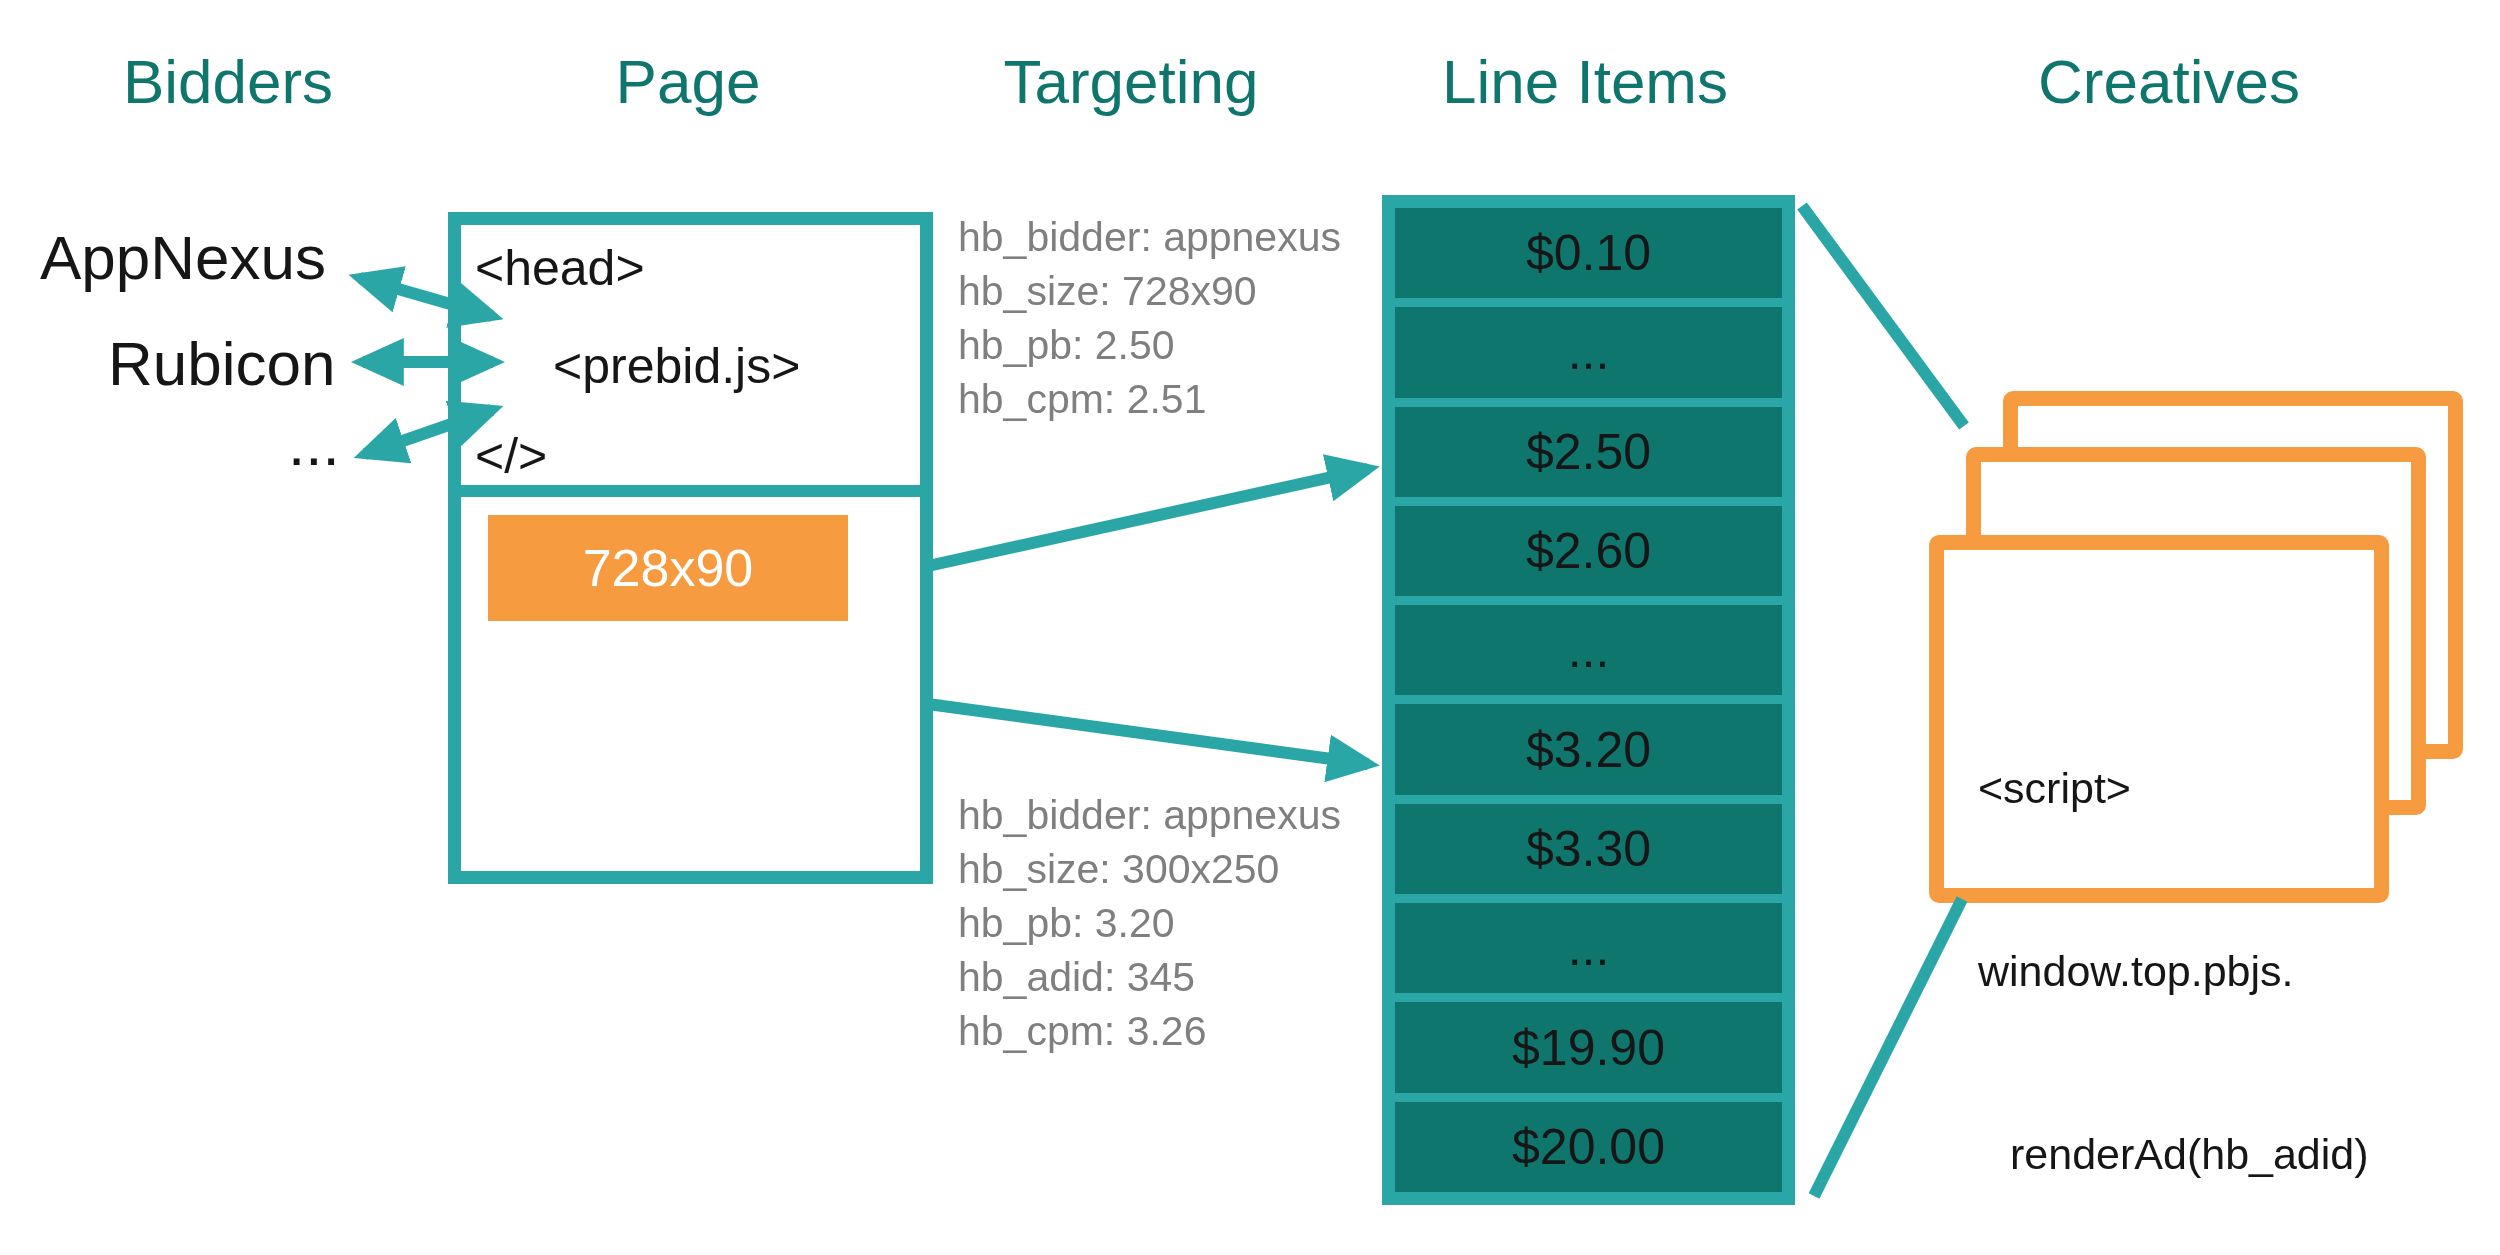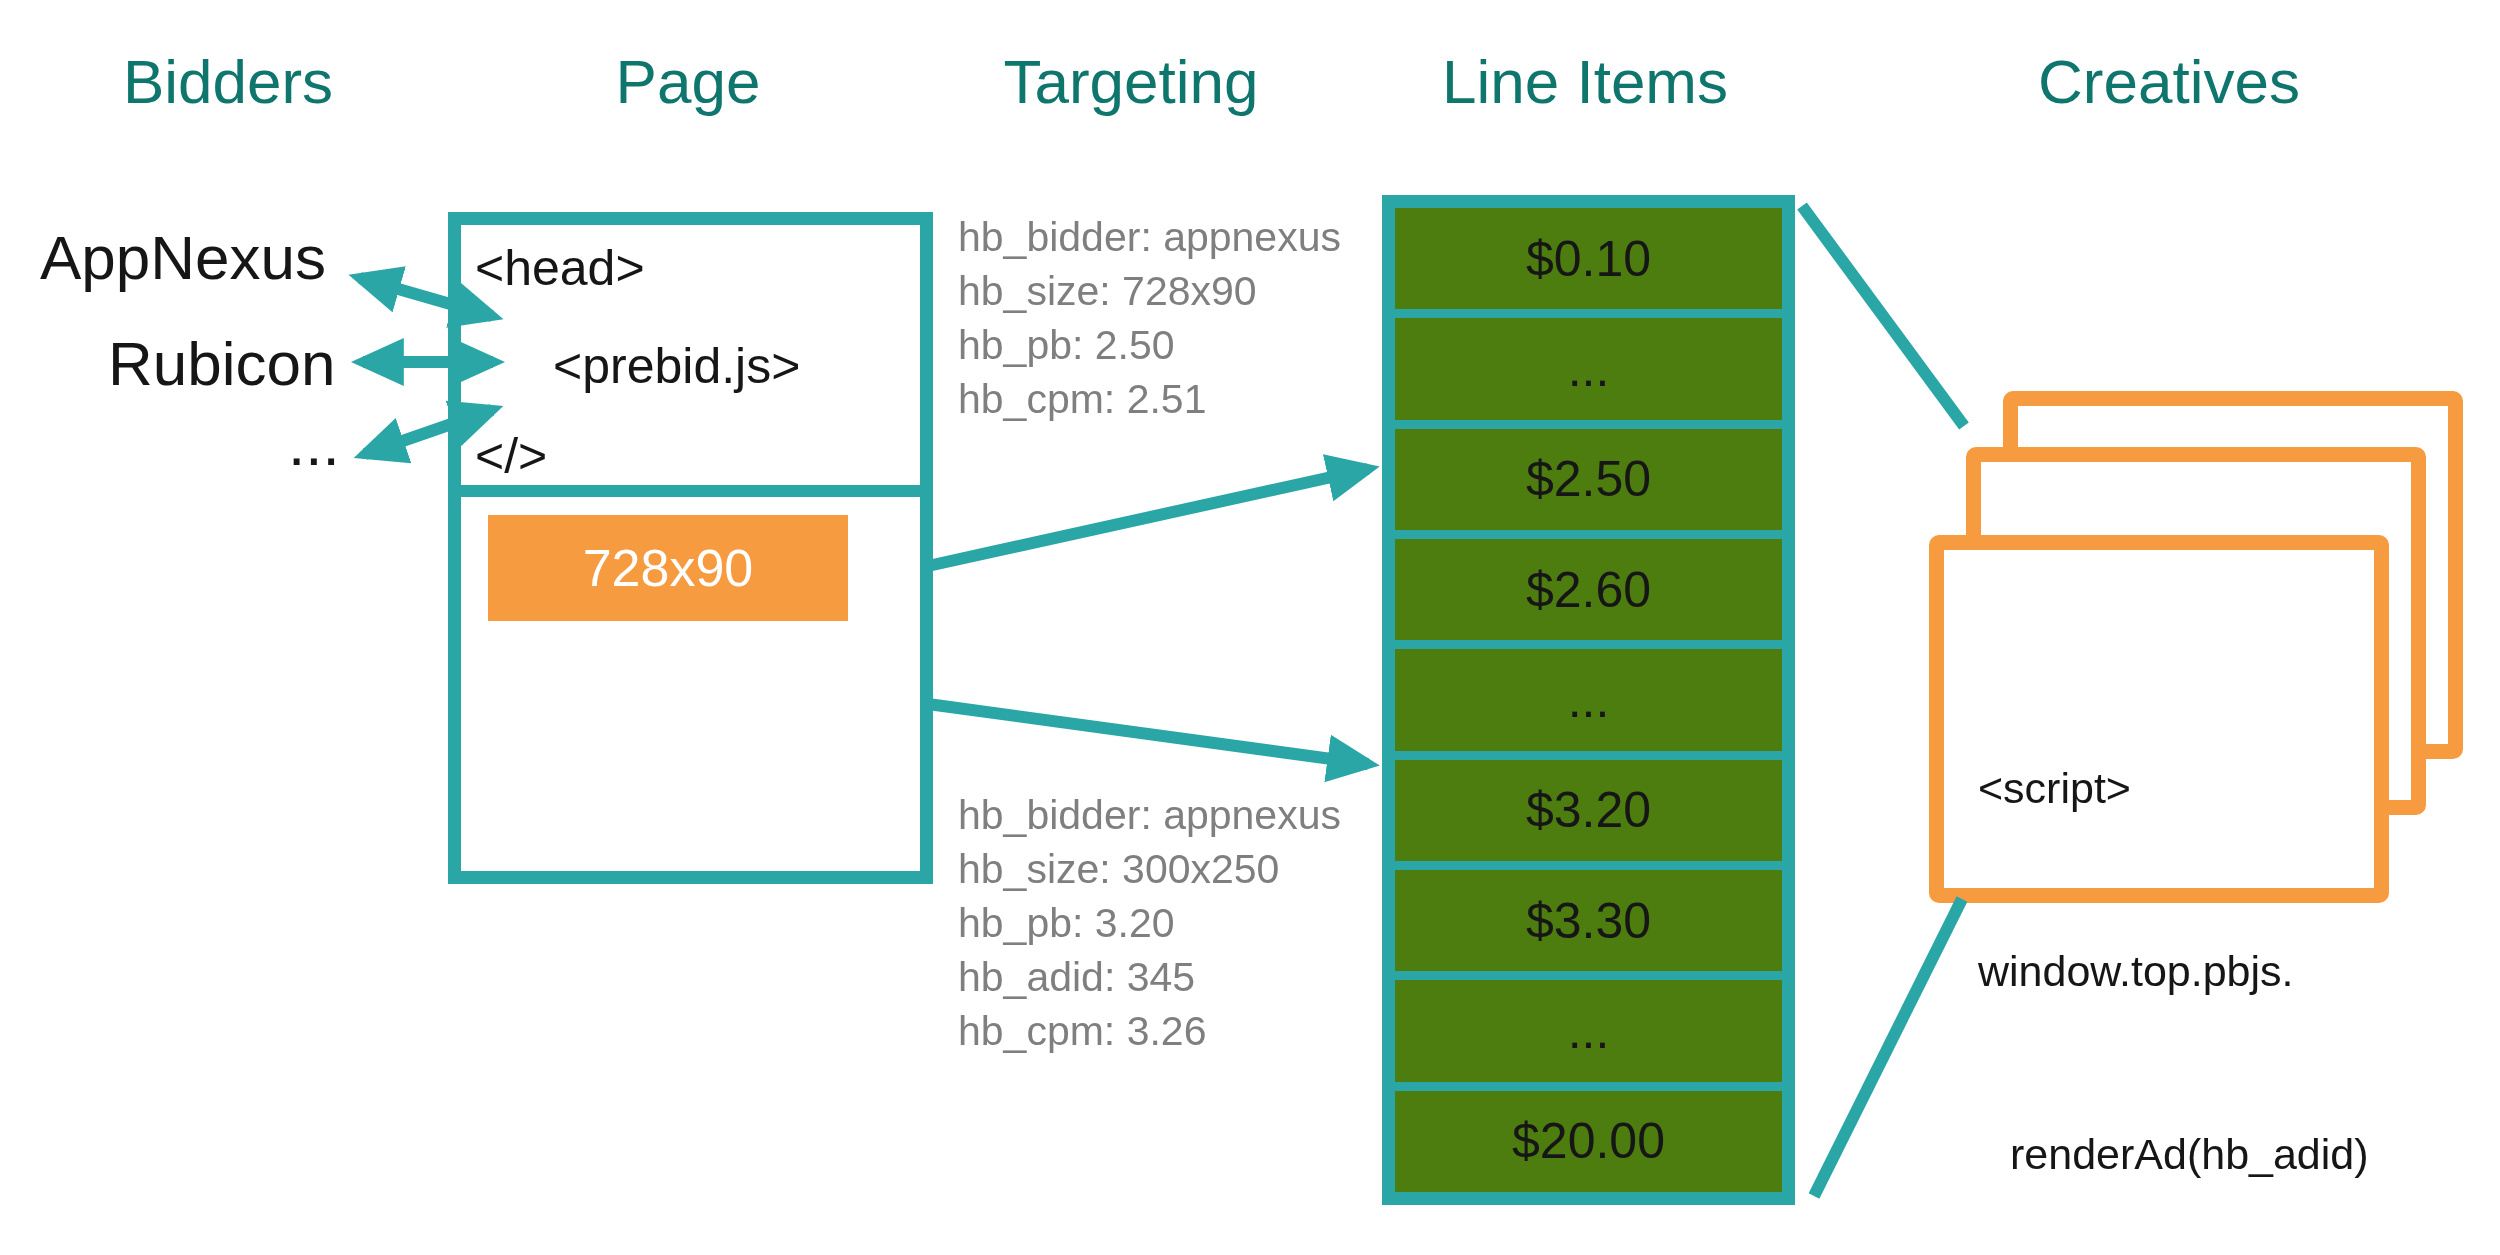--- a/index.html
+++ b/index.html
@@ -37,21 +37,21 @@
   .slot-300{left:186px;top:424px;width:259px;height:194px;align-items:flex-end;padding-bottom:18px;}
   
   .targeting-block{
     position:absolute;font-size:41px;line-height:54px;color:#7f7f7f;white-space:nowrap;
   }
   .t-block-1{left:958px;top:210px;}
   .t-block-2{left:958px;top:788px;}
   
   .li-table{
     position:absolute;left:1382px;top:195px;width:413px;height:1010px;
-    box-sizing:border-box;border:13px solid #2aa6a6;background:#4d7c0f;
+    box-sizing:border-box;border:13px solid #2aa6a6;background:#0f766e;
     display:flex;flex-direction:column;
   }
   .li-row{
     flex:1;display:flex;align-items:center;justify-content:center;
     font-size:50px;color:#161616;border-bottom:9px solid #2aa6a6;
   }
   .li-row:last-child{border-bottom:none;}
   
   .creative{
     position:absolute;width:460px;height:368px;box-sizing:border-box;
@@ -108,20 +108,21 @@
 
   <div class="li-table">
     <div class="li-row">$0.10</div>
     <div class="li-row">...</div>
     <div class="li-row">$2.50</div>
     <div class="li-row">$2.60</div>
     <div class="li-row">...</div>
     <div class="li-row">$3.20</div>
     <div class="li-row">$3.30</div>
     <div class="li-row">...</div>
+    <div class="li-row">$19.90</div>
     <div class="li-row">$20.00</div>
   </div>
 
   <div class="creative c-back"></div>
   <div class="creative c-middle"></div>
   <div class="creative c-front">
     <div class="creative-script">
       <div>&lt;script&gt;</div>
       <div>window.top.pbjs.</div>
       <div class="script-indent">renderAd(hb_adid)</div>

